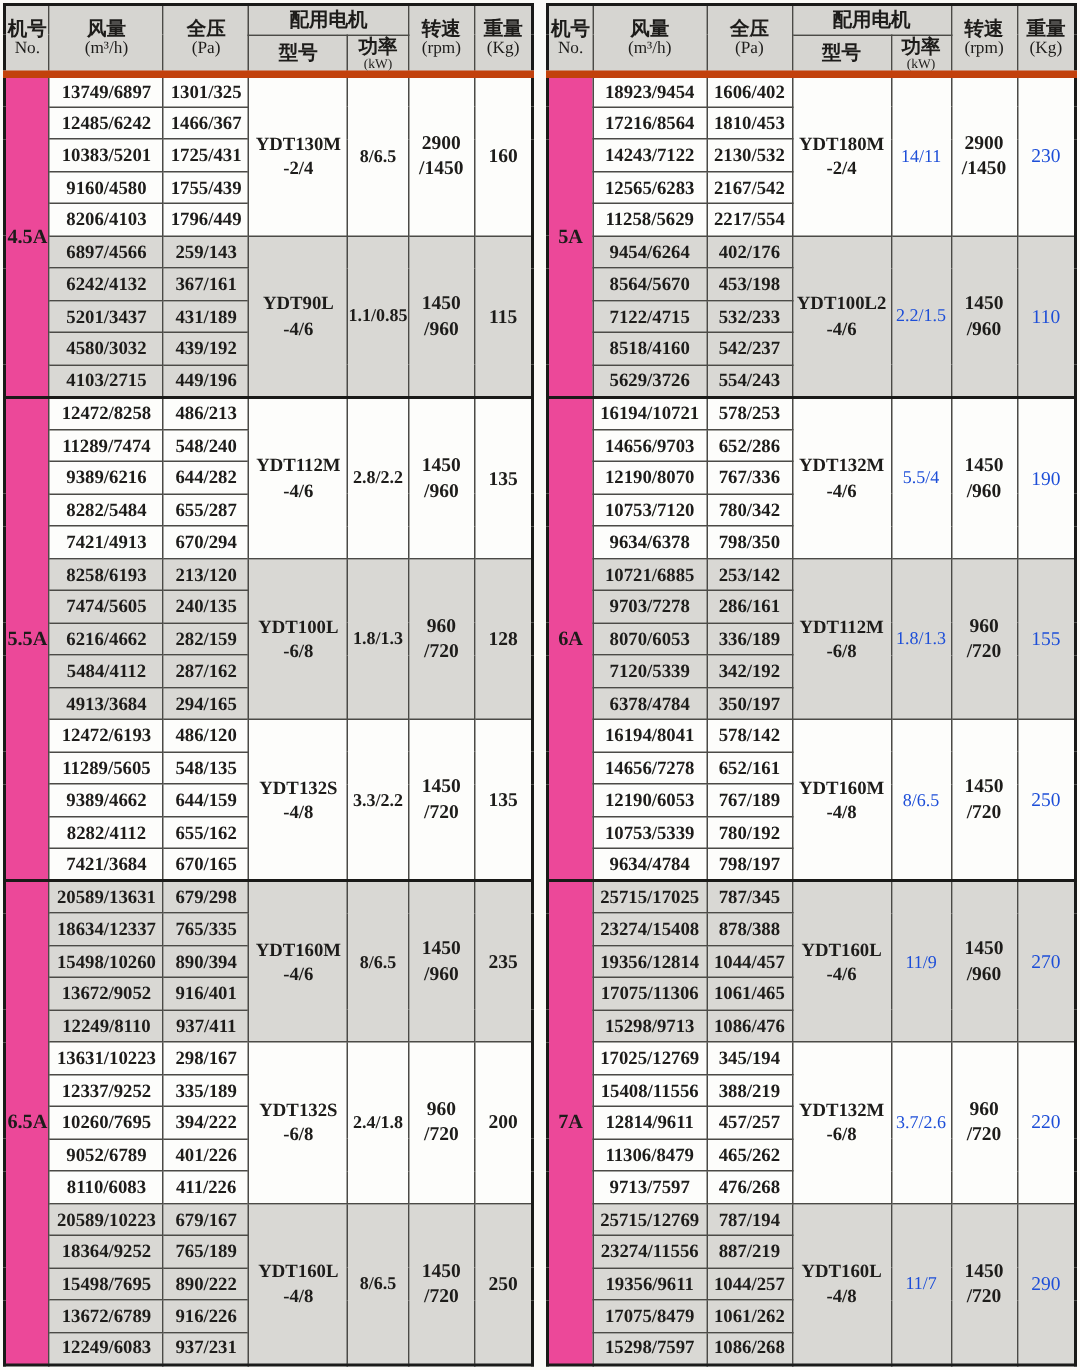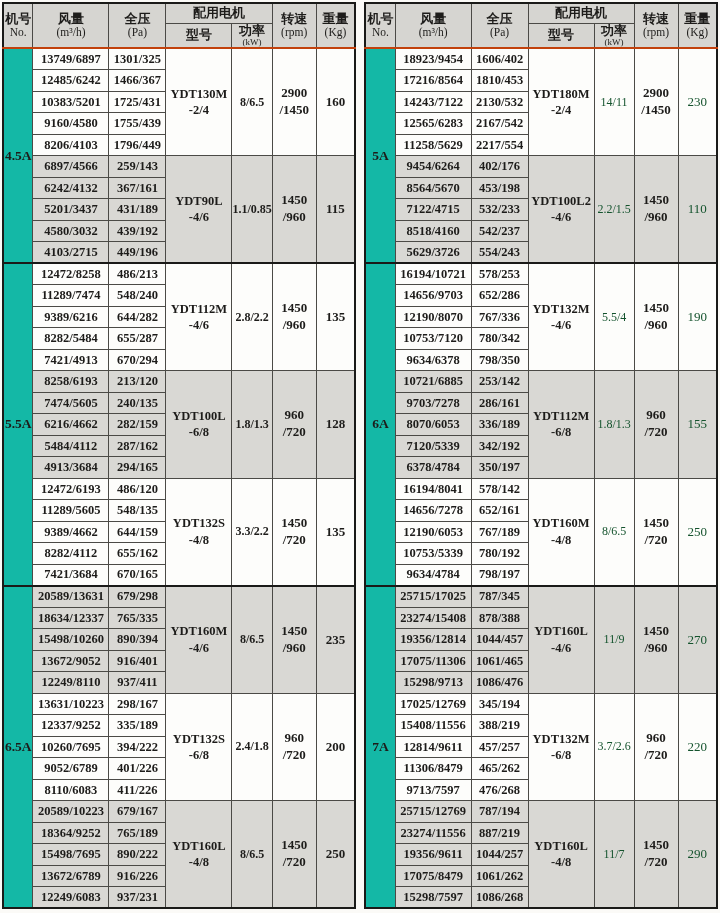--- a/index.html
+++ b/index.html
@@ -15,39 +15,39 @@
     border:2px solid #1a1a18;
     height:906px;
   }
   th,td{
     border:1px solid #4b4a46;
     padding:0;margin:0;
     text-align:center;vertical-align:middle;
     background:#fdfdfb;
     overflow:hidden;
   }
-  thead{border-bottom:2px solid #c2410c;}
+  thead{border-bottom:5px solid #c2410c;}
   thead th{
     background:#d6d5d1;
     font-weight:bold;font-size:13px;line-height:1.12;
   }
   thead tr.h1{height:20px;}
   thead tr.h2{height:23px;}
   thead .sub{font-size:11.5px;font-weight:normal;}
   thead .kw{font-size:9px;font-weight:normal;line-height:1;}
   tbody{border-top:2px solid #1a1a18;}
   tbody tr{height:21.5px;}
   td.num{font-size:12.5px;font-weight:bold;line-height:1;white-space:nowrap;}
-  td.machine{font-size:13.5px;font-weight:bold;background:#14b8a6;}
+  td.machine{font-size:13.5px;font-weight:bold;background:#ec4899;}
   td.model{font-size:12.5px;font-weight:bold;line-height:1.3;}
   td.power{font-size:12px;font-weight:bold;text-align:center;}
   td.speed{font-size:13px;font-weight:bold;line-height:1.3;}
   td.weight{font-size:13px;font-weight:bold;}
   .shade{background:#d9d8d4;}
-  .thin{font-weight:400 !important;color:#14532d;font-size:11.5px;}
+  .thin{font-weight:400 !important;color:#1d4ed8;font-size:11.5px;}
 </style>
 </head>
 <body>
 
 <div class="wrap">
   <div>
       <table class="spec">
         <colgroup>
           <col style="width: 30px;">
           <col style="width: 76px;">

